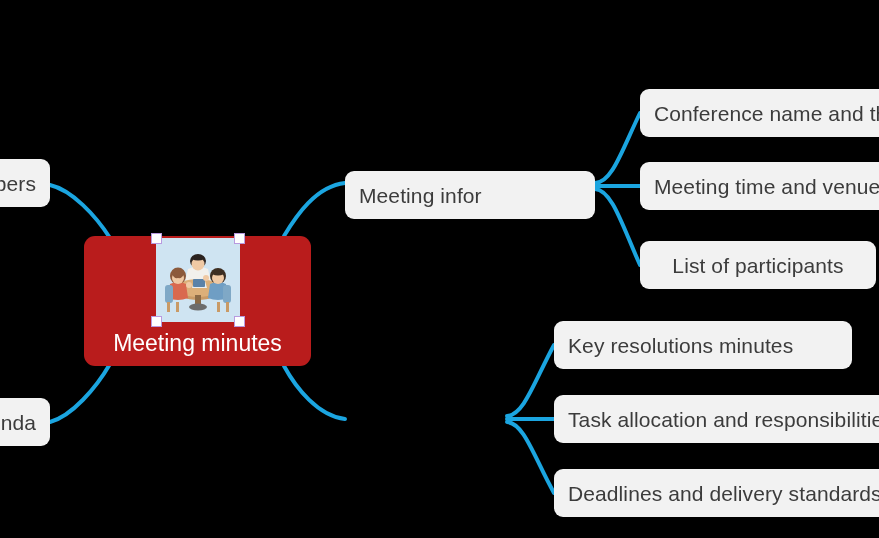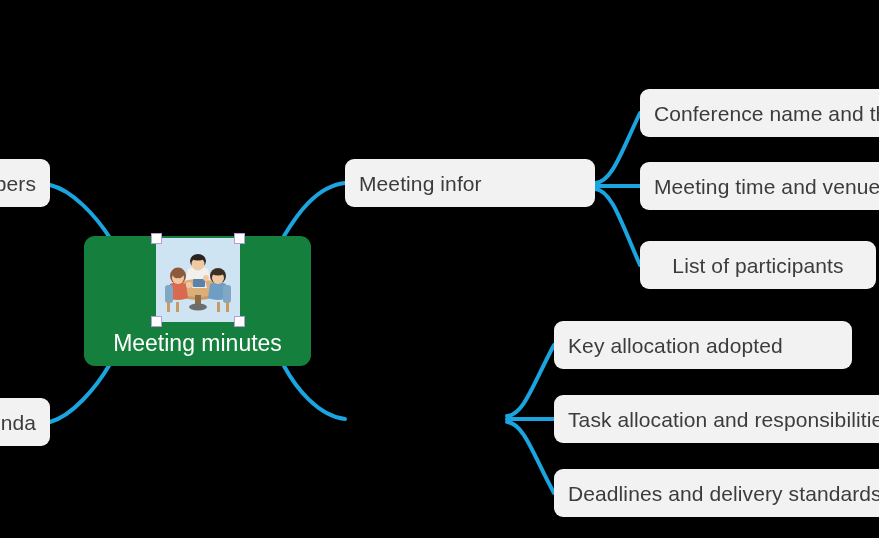--- a/index.html
+++ b/index.html
@@ -44,21 +44,21 @@
   }
 
   
   #root-node {
     position: absolute;
     left: 84px;
     top: 236px;
     width: 227px;
     height: 130px;
     box-sizing: border-box;
-    background: #15803d;
+    background: #b91c1c;
     border-radius: 11px;
     display: flex;
     flex-direction: column;
     align-items: center;
     justify-content: flex-start;
   }
   #root-image-wrap {
     position: relative;
     margin-top: 2px;
     width: 84px;
@@ -87,21 +87,21 @@
   .sel-handle.br { right: -5px; bottom: -5px; }
   #root-label {
     color: #ffffff;
     font-size: 23px;
     line-height: 1;
     margin-top: 10px;
     white-space: nowrap;
   }
 
   
-  #node-meeting-infor { left: 345px; top: 159px; width: 250px; height: 48px; }
+  #node-meeting-infor { left: 345px; top: 171px; width: 250px; height: 48px; }
   #node-action-plans  { left: 345px; top: 395px; width: 162px; height: 48px; }
 
   #node-conference-name { left: 640px; top:  89px; width: 270px; height: 48px; }
   #node-meeting-time    { left: 640px; top: 162px; width: 270px; height: 48px; }
   #node-participants    { left: 640px; top: 241px; width: 236px; height: 48px; justify-content: center; }
 
   #node-key-resolutions { left: 554px; top: 321px; width: 298px; height: 48px; }
   #node-task-allocation { left: 554px; top: 395px; width: 340px; height: 48px; }
   #node-deadlines       { left: 554px; top: 469px; width: 340px; height: 48px; }
 
@@ -193,21 +193,21 @@
 
   <div class="node" id="node-meeting-time">
     <span>Meeting time and venue</span>
   </div>
 
   <div class="node" id="node-participants">
     <span>List of participants</span>
   </div>
 
   <div class="node" id="node-key-resolutions">
-    <span>Key allocation adopted</span>
+    <span>Key resolutions minutes</span>
   </div>
 
   <div class="node" id="node-task-allocation">
     <span>Task allocation and responsibilities</span>
   </div>
 
   <div class="node" id="node-deadlines">
     <span>Deadlines and delivery standards</span>
   </div>
 

